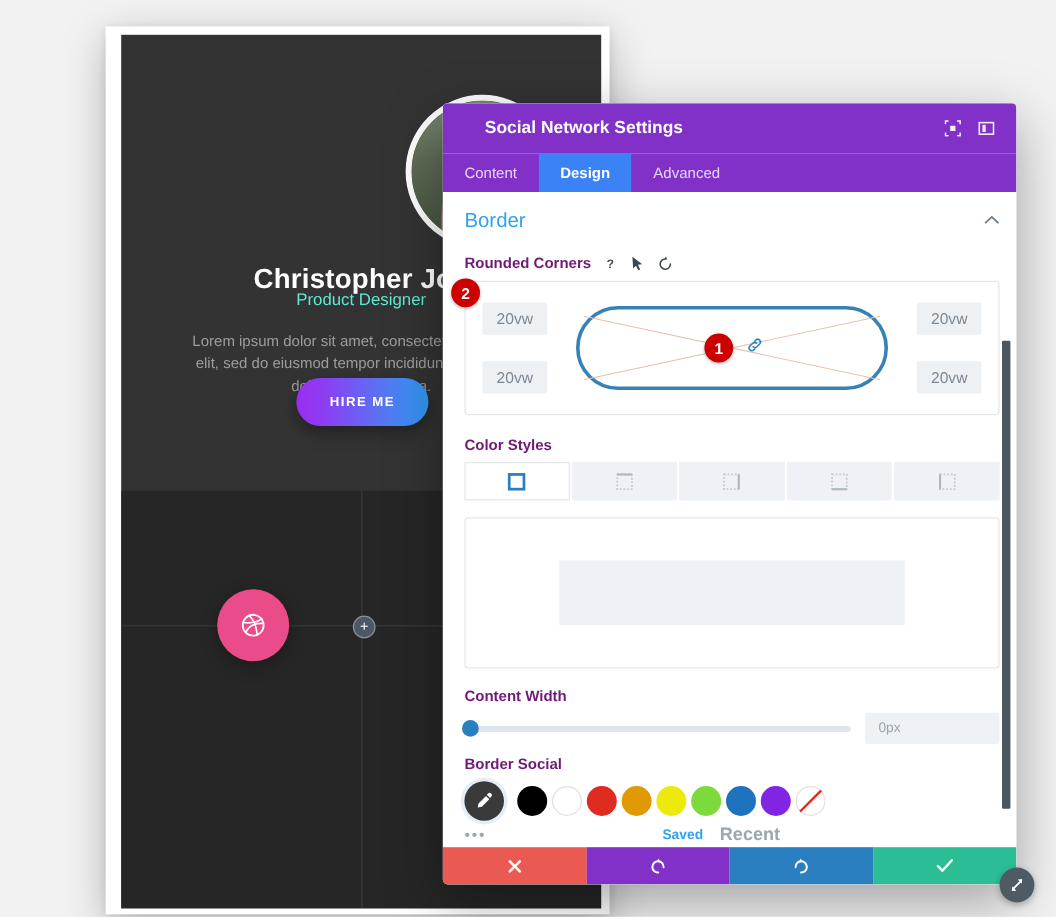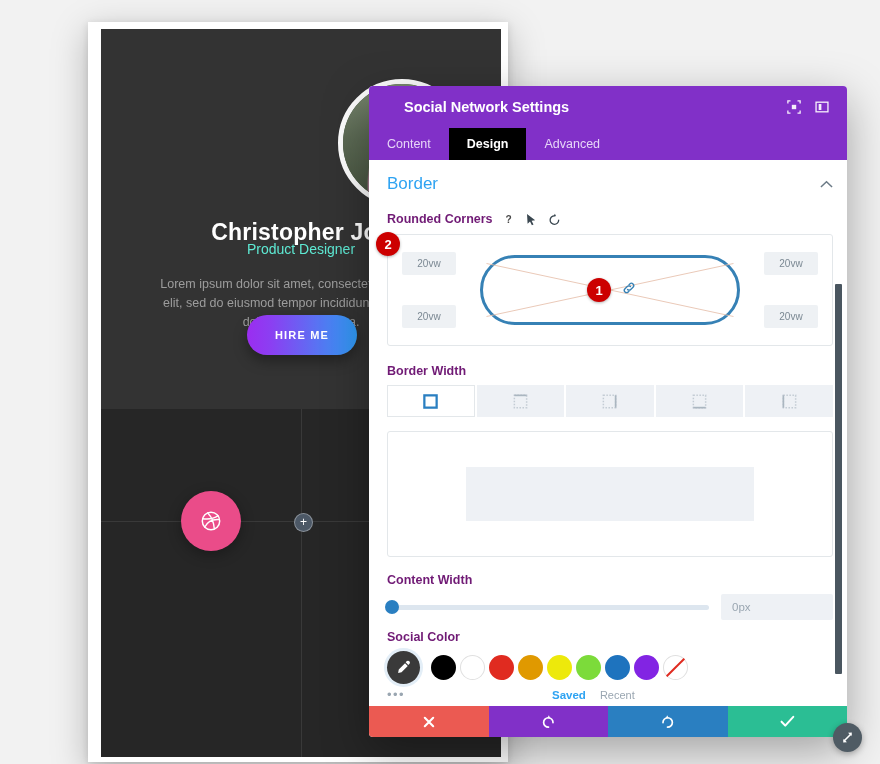--- a/index.html
+++ b/index.html
@@ -75,38 +75,38 @@
   #modal-header{
     height:42px;background:#8130c8;display:flex;align-items:center;
     padding:0 14px 0 35px;
   }
   #modal-title{color:#fff;font-size:14.5px;font-weight:bold;flex:1;}
   .hdr-icon{width:22px;height:22px;margin-left:6px;display:flex;align-items:center;justify-content:center;cursor:pointer;opacity:.92;}
   #modal-tabs{height:32px;background:#8130c8;display:flex;align-items:stretch;}
   .tab{
     display:flex;align-items:center;padding:0 18px;color:#e6d5f7;font-size:12.5px;cursor:pointer;
   }
-  .tab.active{background:#000000;color:#ffffff;font-weight:bold;}
+  .tab.active{background:#3b82f6;color:#ffffff;font-weight:bold;}
   #modal-body{
     position:absolute;left:0;right:0;top:74px;bottom:31px;overflow:hidden;background:#fff;
   }
   #scroll-area{position:absolute;inset:0;padding:0 14px 0 18px;box-sizing:border-box;}
   #section-header{display:flex;align-items:center;padding:14px 0 6px 0;}
   #section-title{color:#2ea3f2;font-size:17px;flex:1;}
   #section-collapse{cursor:pointer;color:#6b7a86;}
 
   .field-label{color:#701a75;font-size:12.5px;font-weight:bold;margin:10px 0 7px 0;}
   #rounded-corners-label-row{display:flex;align-items:center;gap:9px;margin:12px 0 8px 0;}
   .mini-icon{width:14px;height:14px;display:flex;align-items:center;justify-content:center;color:#5a6a75;cursor:pointer;}
 
   #corners-box{
     position:relative;border:1px solid #e3e7ea;border-radius:3px;height:110px;margin-bottom:18px;background:#fff;
   }
   .corner-input{
-    position:absolute;background:#eef1f4;color:#7b8893;font-size:10px;
+    position:absolute;background:#eef1f4;color:#7b8893;font-size:13px;
     padding:6px 10px;border-radius:2px;cursor:text;min-width:34px;text-align:center;
   }
   #corner-tl{left:14px;top:17px;}
   #corner-tr{right:14px;top:17px;}
   #corner-bl{left:14px;bottom:17px;}
   #corner-br{right:14px;bottom:17px;}
   #corner-preview{
     position:absolute;left:92px;right:92px;top:20px;bottom:20px;
     border:3px solid #3681b5;border-radius:36px;
   }
@@ -155,21 +155,21 @@
   .swatch.white{background:#fff;box-shadow:inset 0 0 0 1px #e0e0e0;}
   .swatch.none{
     background:#fff;box-shadow:inset 0 0 0 1px #e0e0e0;position:relative;overflow:hidden;
   }
   .swatch.none::after{
     content:"";position:absolute;left:-3px;top:11px;width:32px;height:2px;background:#e02b20;transform:rotate(-45deg);
   }
   #swatch-meta{display:flex;align-items:center;margin-top:3px;}
   #more-dots{color:#9aa6b1;font-size:13px;letter-spacing:1.5px;width:40px;cursor:pointer;}
   #saved-link{color:#2ea3f2;font-size:11.5px;font-weight:bold;margin-left:125px;cursor:pointer;}
-  #recent-link{color:#9aa6b1;font-size:11px;font-weight:normal;margin-left:14px;cursor:pointer;}
+  #recent-link{color:#9aa6b1;font-size:15px;font-weight:bold;margin-left:14px;cursor:pointer;}
 
   #modal-scrollbar{
     position:absolute;right:5px;top:124px;width:7px;height:390px;background:#4a5660;border-radius:1px;cursor:pointer;
   }
 
   #modal-footer{
     position:absolute;left:0;right:0;bottom:0;height:31px;display:flex;
   }
   .footer-btn{flex:1;display:flex;align-items:center;justify-content:center;color:#fff;cursor:pointer;font-size:14px;}
   #btn-cancel{background:#eb5a52;}
@@ -280,21 +280,21 @@
           <div id="badge-1">1</div>
           <div id="link-icon">
             <svg width="14" height="14" viewBox="0 0 16 16">
               <path d="M6.3 9.7a2.6 2.6 0 0 0 3.7 0l2.6-2.6a2.6 2.6 0 0 0-3.7-3.7l-1 1" fill="none" stroke="#3681b5" stroke-width="1.5" stroke-linecap="round"></path>
               <path d="M9.7 6.3a2.6 2.6 0 0 0-3.7 0L3.4 8.9a2.6 2.6 0 0 0 3.7 3.7l1-1" fill="none" stroke="#3681b5" stroke-width="1.5" stroke-linecap="round"></path>
             </svg>
           </div>
         </div>
       </div>
 
-      <div class="field-label">Border Width</div>
+      <div class="field-label">Color Styles</div>
       <div id="border-styles-row">
         <div class="style-opt active">
           <svg width="17" height="17" viewBox="0 0 18 18">
             <rect x="2.5" y="2.5" width="13" height="13" fill="none" stroke="#2a7fc1" stroke-width="2.4"></rect>
           </svg>
         </div>
         <div class="style-opt">
           <svg width="17" height="17" viewBox="0 0 18 18">
             <rect x="2.5" y="2.5" width="13" height="13" fill="none" stroke="#c3ccd4" stroke-width="1.6" stroke-dasharray="1.6 1.6"></rect>
             <path d="M2.5 2.5h13" stroke="#aab6c0" stroke-width="1.8" fill="none"></path>
@@ -325,21 +325,21 @@
       </div>
 
       <div class="field-label">Content Width</div>
       <div id="border-width-row">
         <div id="slider-track">
           <div id="slider-thumb"></div>
         </div>
         <div id="width-value">0px</div>
       </div>
 
-      <div class="field-label">Social Color</div>
+      <div class="field-label">Border Social</div>
       <div id="color-swatches">
         <div id="picker-swatch">
           <svg width="17" height="17" viewBox="0 0 18 18">
             <path d="M12.6 2.2a2 2 0 0 1 2.8 2.8l-1.3 1.3-2.8-2.8zM10.6 4.5l2.9 2.9-6.6 6.6-3.6.7.7-3.6z" fill="#fff"></path>
           </svg>
         </div>
         <div class="swatch" style="background:#000000;"></div>
         <div class="swatch white"></div>
         <div class="swatch" style="background:#e02b20;"></div>
         <div class="swatch" style="background:#e09900;"></div>

